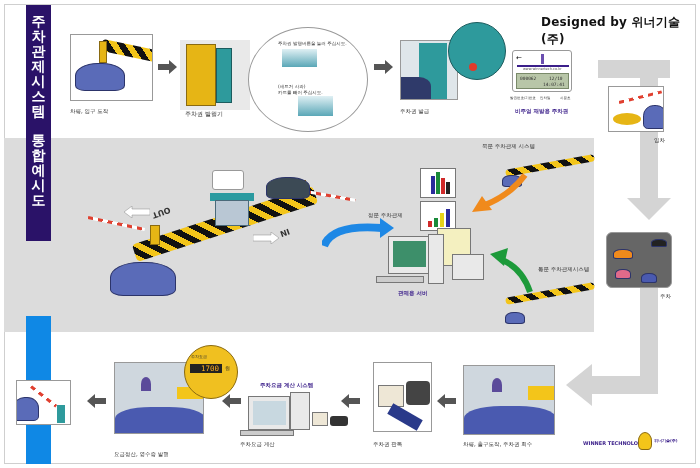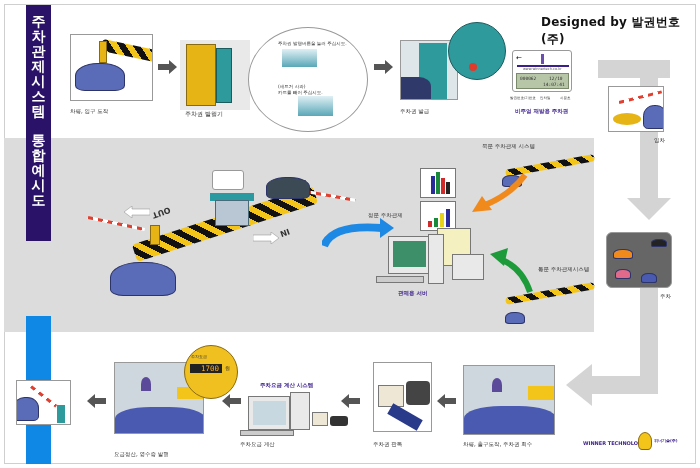--- a/index.html
+++ b/index.html
@@ -46,21 +46,21 @@
     <span>템</span>
     <div class="title-gap"></div>
     <span>통</span>
     <span>합</span>
     <span>예</span>
     <span>시</span>
     <span>도</span>
   </div>
 <div class="blue-bar"></div>
 
-<div class="designed">Designed by 발권번호(주)</div>
+<div class="designed">Designed by 위너기술(주)</div>
 
 <div class="pic" style="left:70px;top:34px;width:83px;height:67px;background:#fff;">
   <div class="road" style="left:30px;top:10px;width:60px;height:12px;transform:rotate(12deg);"></div>
   <div class="gate-pole" style="left:28px;top:6px;width:8px;height:22px;"></div>
   <div class="car" style="left:4px;top:28px;width:50px;height:28px;"></div>
 </div>
 <div class="cap" style="left:70px;top:108px;">차량, 입구 도착</div>
 
 <svg class="flow-arrow" style="left:158px;top:60px;" width="20" height="14">
     <polygon points="0,4 11,4 11,0 19,7 11,14 11,10 0,10" fill="#555"></polygon>

